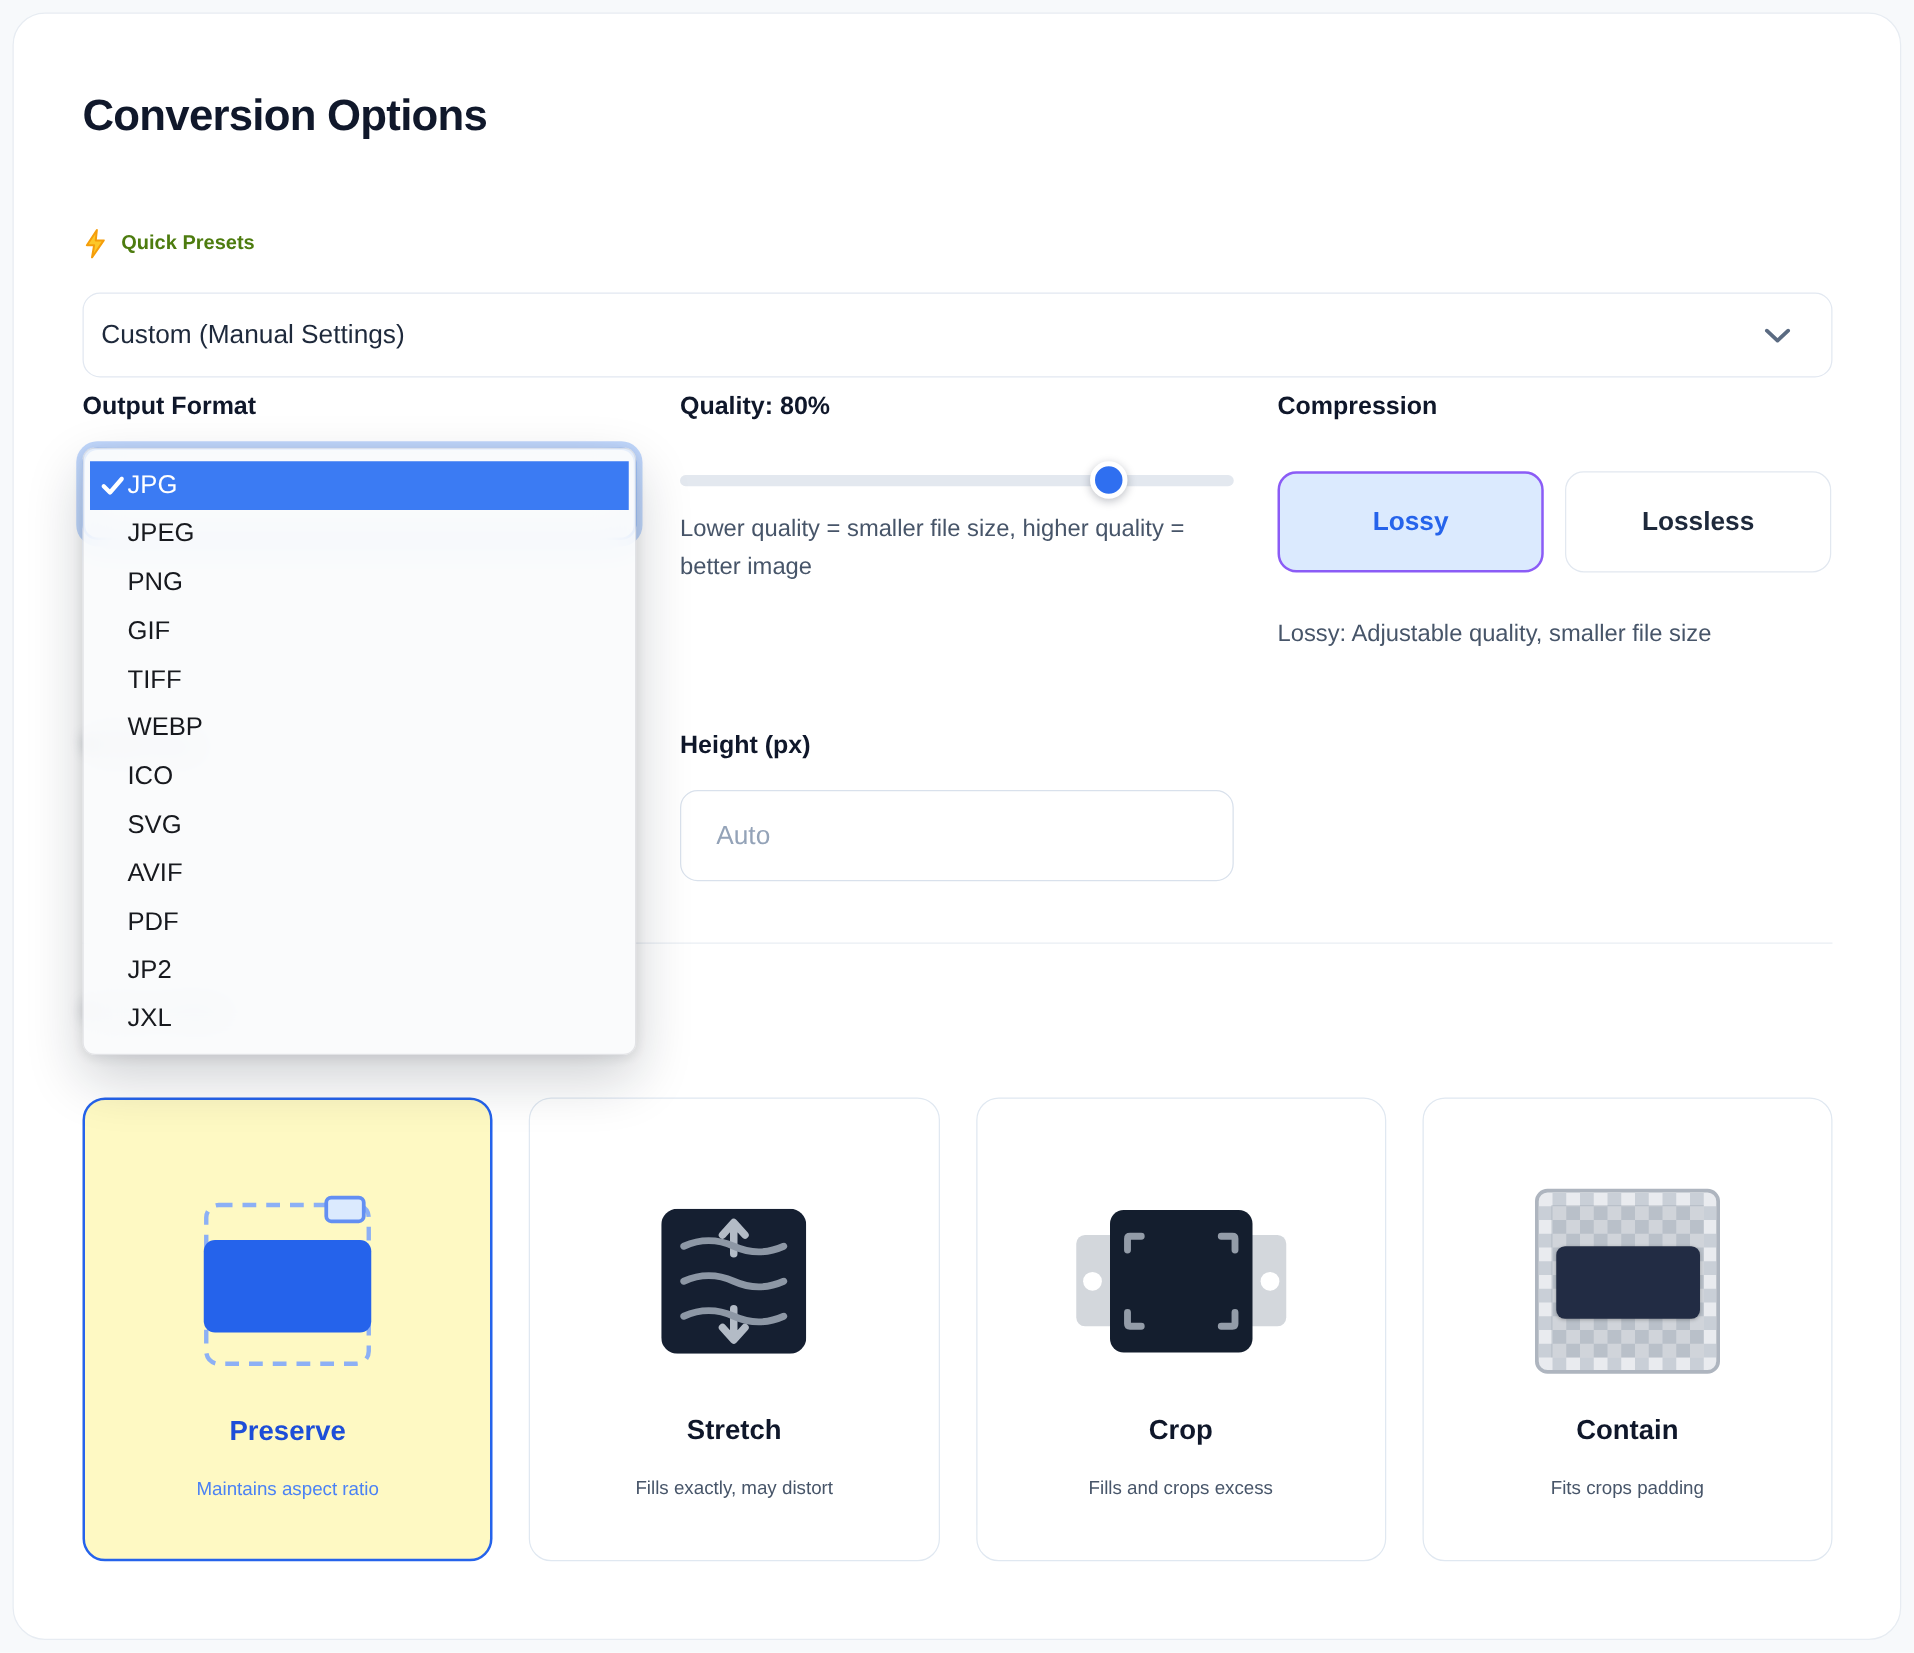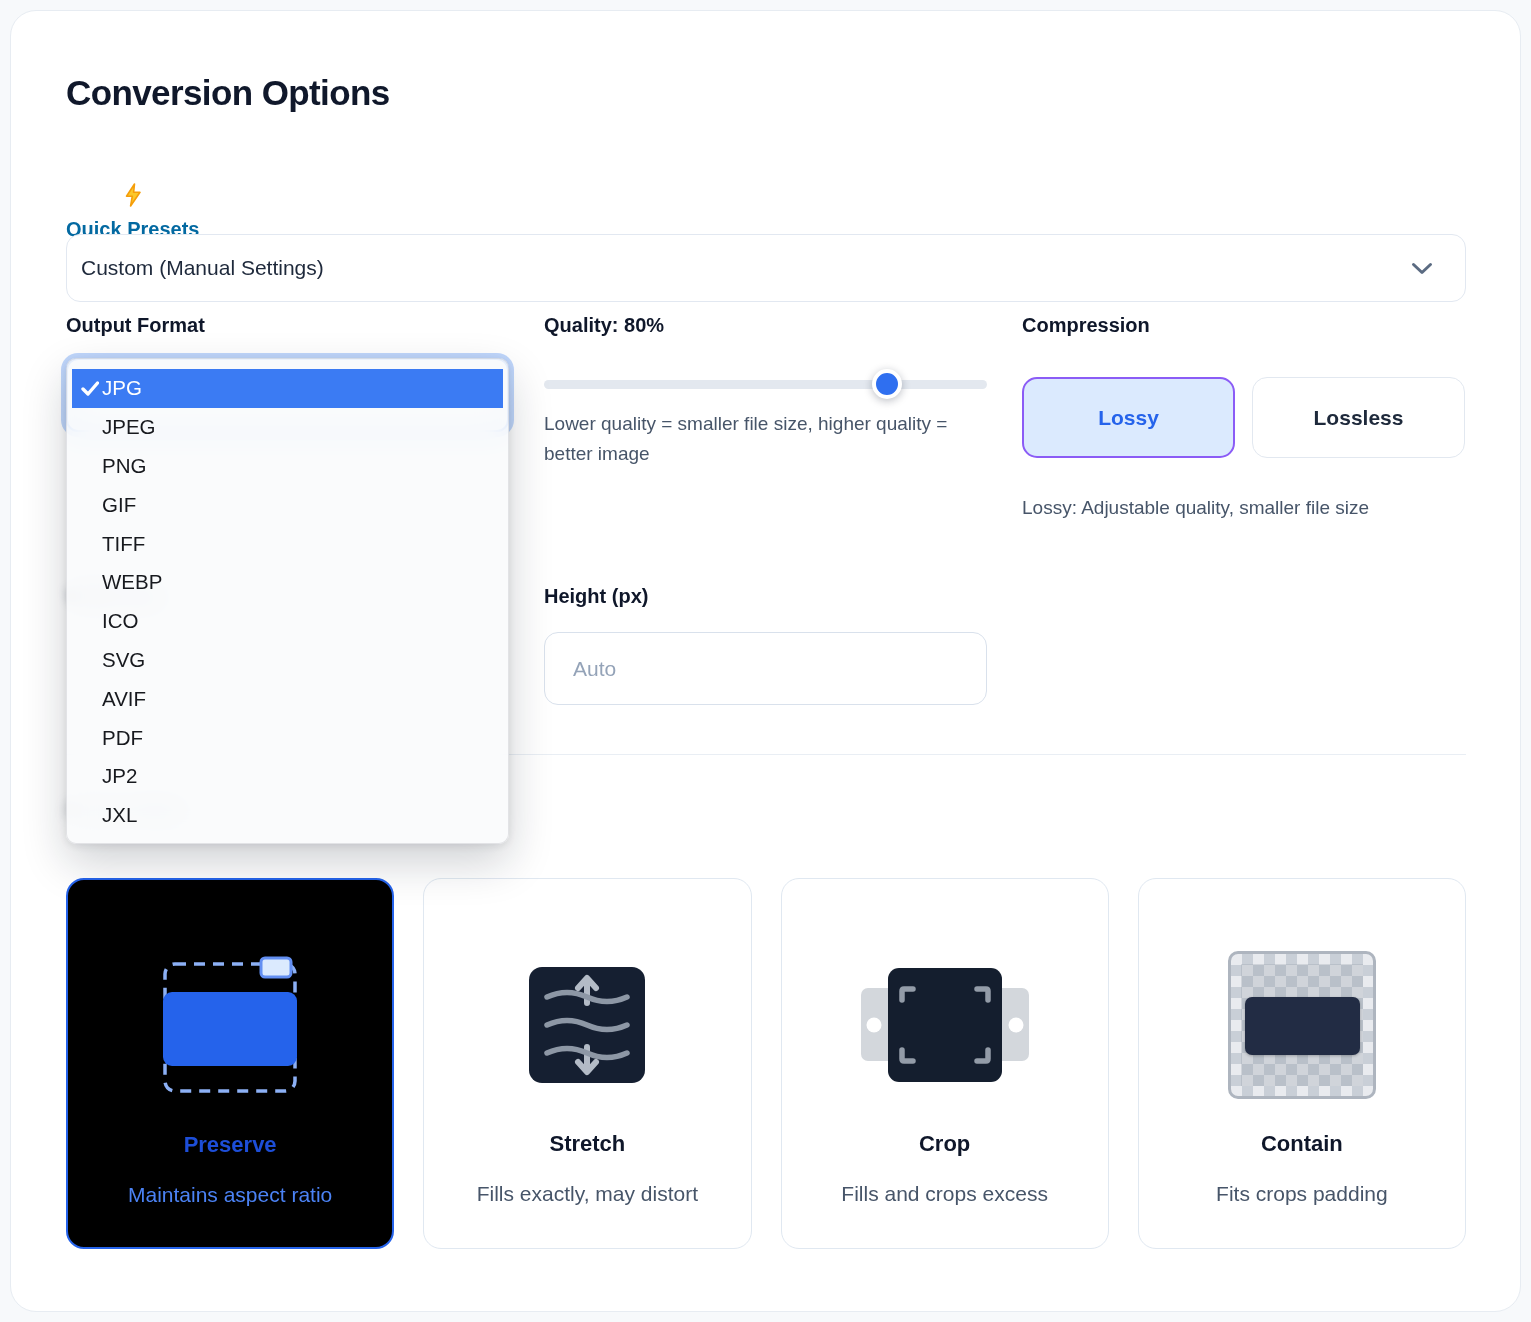--- a/index.html
+++ b/index.html
@@ -5,21 +5,21 @@
   * { margin:0; padding:0; box-sizing:border-box; }
   html,body { width:1531px; height:1322px; background:#f7f9fb; font-family:"Liberation Sans", sans-serif; }
   .stage { position:relative; width:1531px; height:1322px; overflow:hidden; }
   .panel { position:absolute; left:10px; top:10px; width:1511px; height:1302px;
            background:#ffffff; border:1px solid #e7ecf2; border-radius:26px; }
 
   .page-title { position:absolute; left:55px; top:62px; font-size:35px; font-weight:700;
                 color:#10182b; letter-spacing:-0.6px; }
 
   .presets-row { position:absolute; left:55px; top:172px; display:flex; align-items:center; gap:11px;
-                 font-size:20px; font-weight:600; color:#0369a1;flex-direction:column; }
+                 font-size:16px; font-weight:600; color:#4d7c0f; }
 
   .preset-select { position:absolute; left:55px; top:223px; width:1400px; height:68px;
                    background:#fff; border:1.5px solid #e2e8f1; border-radius:14px;
                    display:flex; align-items:center; justify-content:space-between;
                    padding:0 32px 0 14px; font-size:21px; color:#1e293b; cursor:pointer; }
 
   .col { position:absolute; top:303px; width:443px; }
   .col-1 { left:55px; } .col-2 { left:533px; } .col-3 { left:1011px; }
   .field-label { position:absolute; top:0; left:0; font-size:20px; font-weight:600; color:#0f172a; }
 
@@ -69,28 +69,28 @@
   .popup-item { position:relative; height:38.8px; display:flex; align-items:center;
                 padding-left:30px; font-size:20.5px; color:#17191e; border-radius:0; cursor:pointer; }
   .popup-item.selected { background:#3b7bf3; color:#ffffff; }
   .popup-item .check { position:absolute; left:9px; top:12px; display:flex; }
 
   
   .cards { position:absolute; left:55px; top:867px; width:1400px; display:grid;
            grid-template-columns:repeat(4,1fr); gap:29px; }
   .card { position:relative; height:371px; border-radius:18px; background:#ffffff;
           border:1.5px solid #e0e8f1; cursor:pointer; }
-  .card.selected { background:#000000; border:2.5px solid #2563eb; }
+  .card.selected { background:#fef9c3; border:2.5px solid #2563eb; }
   .icon-area { position:absolute; top:70px; left:0; right:0; height:152px;
                display:flex; align-items:center; justify-content:center; }
   .card-title { position:absolute; top:252px; left:0; right:0; text-align:center;
                 font-size:22px; font-weight:700; color:#0f172a; }
   .card.selected .card-title { color:#1d4ed8; }
   .card-sub { position:absolute; top:303px; left:0; right:0; text-align:center;
-              font-size:21px; color:#475569; }
+              font-size:15px; color:#475569; }
   .card.selected .card-sub { color:#4b82f4; }
 
   
   .contain-icon { position:relative; width:148px; height:148px; border-radius:10px;
                   border:3px solid #aeb5bf;
                   background-image:repeating-conic-gradient(#c9cfd7 0% 25%, #e9ebef 0% 50%);
                   background-size:22px 22px; overflow:hidden; }
   .contain-overlay { position:absolute; left:10px; top:10px; right:10px; bottom:10px;
                      background:rgba(145,153,166,0.28); }
   .contain-rect { position:absolute; left:14px; top:43px; width:115px; height:58px;

